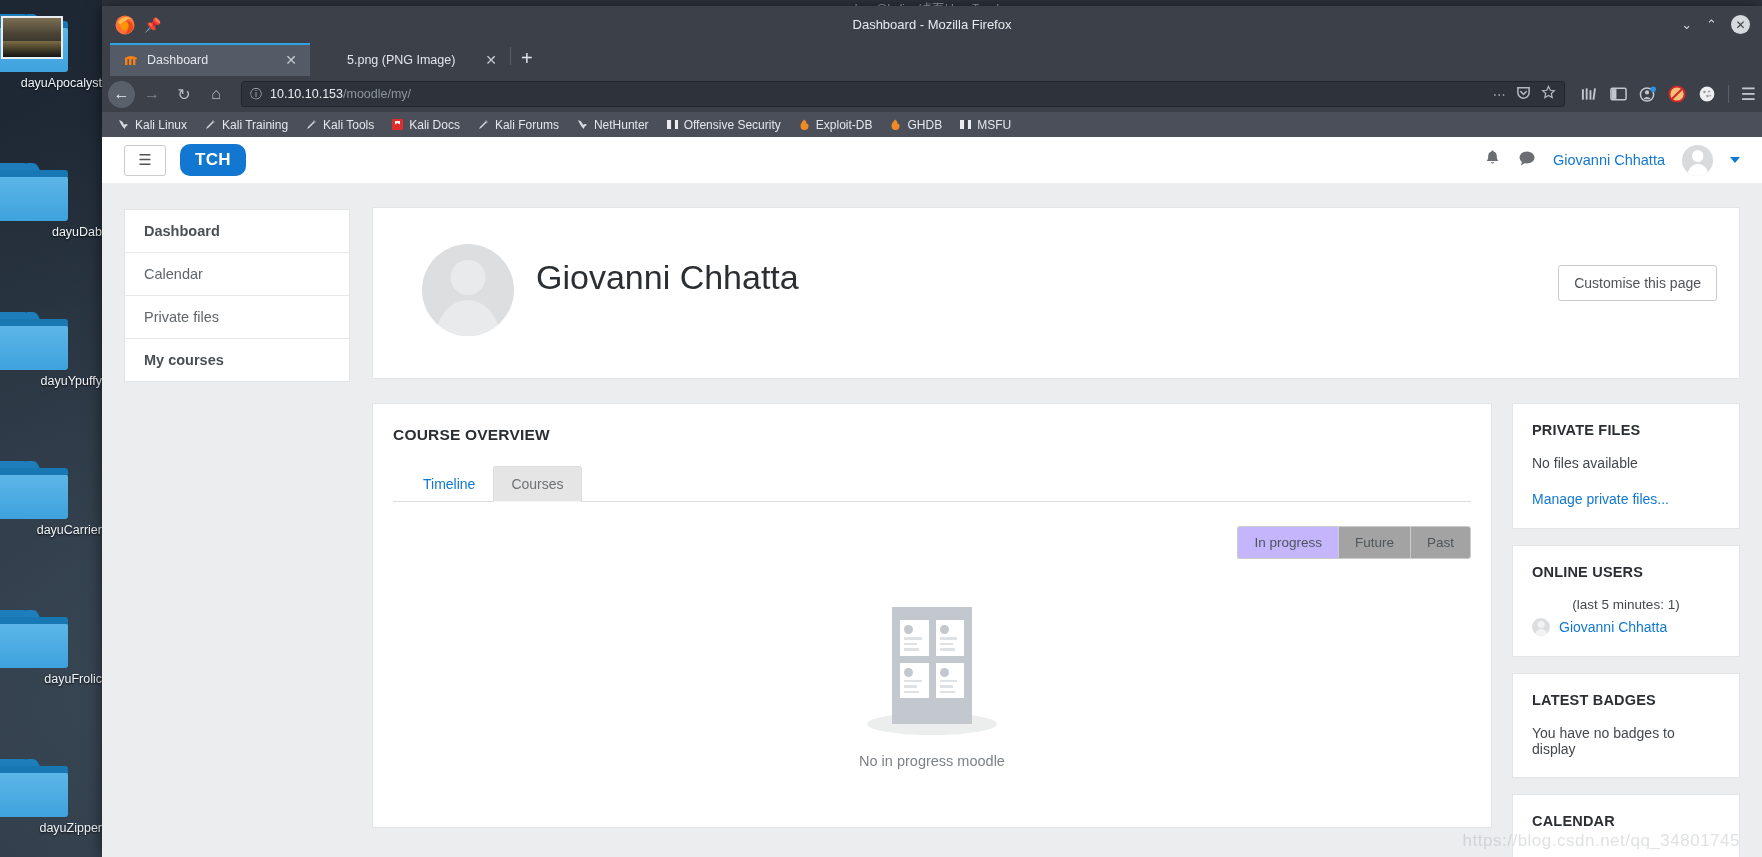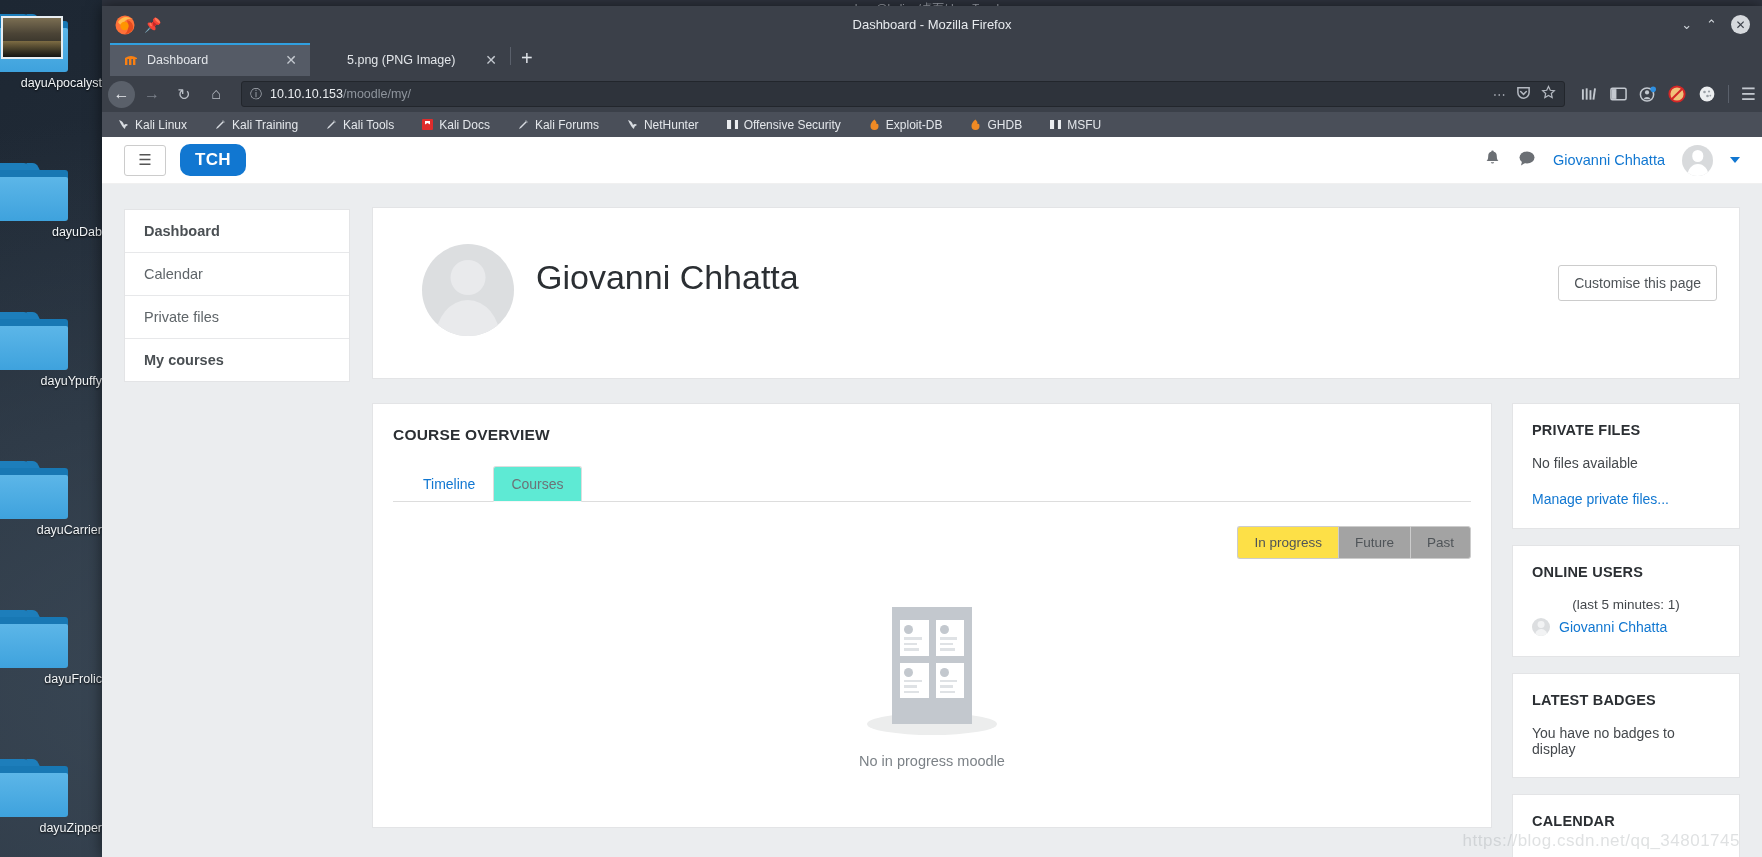--- a/index.html
+++ b/index.html
@@ -139,21 +139,21 @@
   #url-text { font-size: 12.5px; color: #8e949c; white-space: nowrap; }
   #url-text b { color: #e9ecef; font-weight: normal; }
   .urlbar-icons { margin-left: auto; display: flex; align-items: center; gap: 10px; color: #b4b9c1; font-size: 13px; }
   #ff-navright { display: flex; align-items: center; gap: 12px; padding-left: 6px; }
   .nr-icon { color: #c3c8cf; display: flex; align-items: center; }
   .nr-sep { width: 1px; height: 18px; background: #5a606b; }
 
   
   #ff-bookmarks {
     height: 25px; background: #4a4f59; display: flex; align-items: center;
-    padding: 0 8px; gap: 13px; overflow: hidden;
+    padding: 0 8px; gap: 3px; overflow: hidden;
   }
   .bm {
     display: flex; align-items: center; gap: 5px; padding: 2px 7px;
     color: #e4e7eb; font-size: 12px; white-space: nowrap;
   }
   .bm .bmi { width: 13px; height: 13px; display: inline-block; flex: 0 0 13px; }
 
   
   #page { position: absolute; top: 131px; left: 0; right: 0; bottom: 0; background: #fff; overflow: hidden; }
   #moodle-navbar {
@@ -228,30 +228,30 @@
   }
   #co-title { font-size: 15.5px; font-weight: bold; color: #2b2f33; letter-spacing: .2px; }
   #co-tabs {
     display: flex; margin-top: 22px; border-bottom: 1px solid #ddd; padding-left: 12px; text-align: center;
   }
   .co-tab {
     padding: 9px 17px; font-size: 14px; color: #1177d1; border: 1px solid transparent;
     margin-bottom: -1px; border-radius: 3px 3px 0 0;
   }
   .co-tab.active {
-    background: #5eead4; border-color: #ddd #ddd #f5f5f5; color: #6d7277;
+    background: #e5e5e5; border-color: #ddd #ddd #f5f5f5; color: #6d7277;
   }
   #filter-group { display: flex; justify-content: flex-end; margin-top: 24px; }
   .fbtn {
     padding: 8px 16px; font-size: 13.5px; color: #4f5458; background: #a3a3a3;
     border: 1px solid #ccc; border-right: none;
   }
   .fbtn:first-child { border-radius: 3px 0 0 3px; }
   .fbtn:last-child { border-right: 1px solid #ccc; border-radius: 0 3px 3px 0; }
-  .fbtn.active { background: #fde047; }
+  .fbtn.active { background: #c4b5fd; }
   #empty-state { text-align: center; padding: 48px 0 34px 0; }
   .placeholder-img { width: 134px; margin: 0 auto; position: relative; height: 128px; }
   .ph-shadow {
     position: absolute; left: 2px; bottom: 0; width: 130px; height: 22px;
     background: #eceded; border-radius: 50%;
   }
   .ph-sheet {
     position: absolute; left: 27px; top: 0; width: 80px; height: 117px;
     background: #c3c8ce; padding: 13px 8px; display: grid;
     grid-template-columns: 1fr 1fr; gap: 7px; align-content: start;

